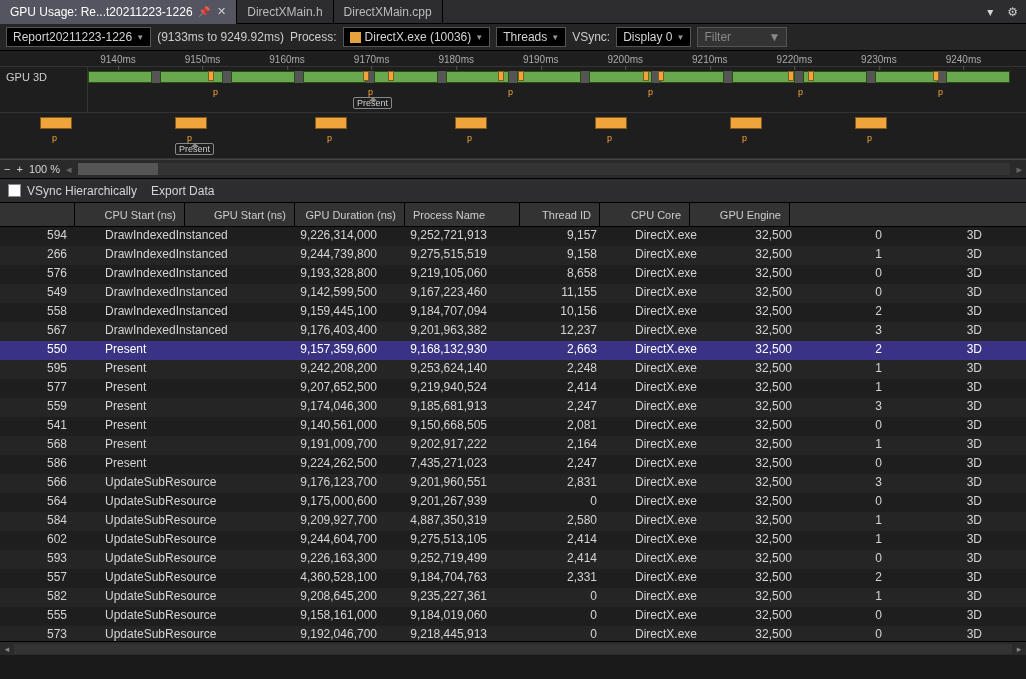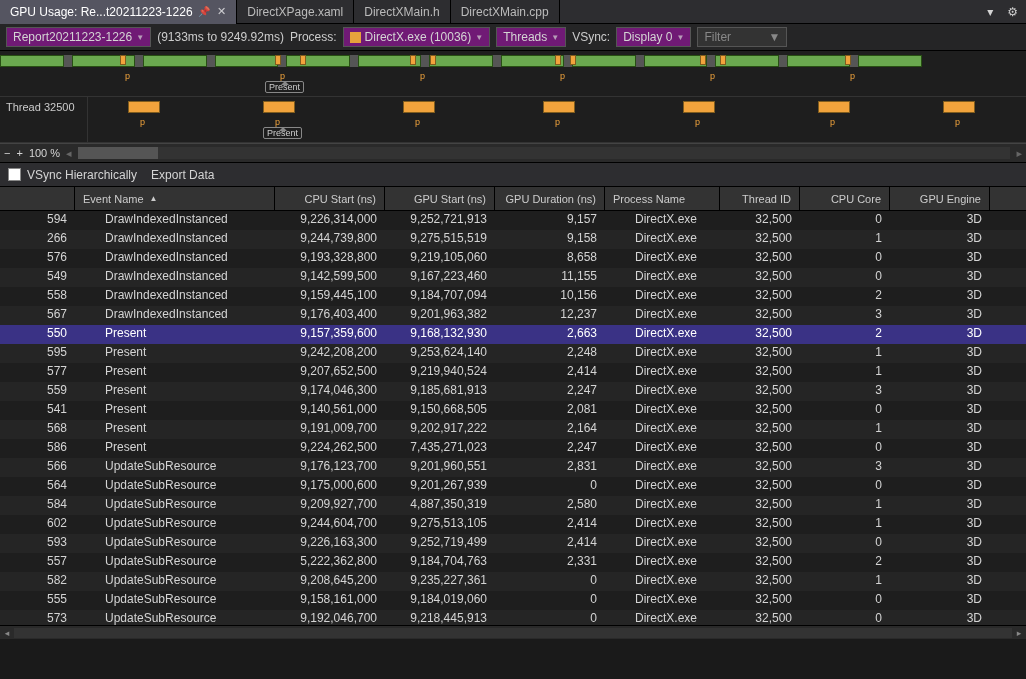--- a/index.html
+++ b/index.html
@@ -5,21 +5,21 @@
 html,body{margin:0;padding:0;background:#1a1a1a;color:#d4d4d4;font-family:"Segoe UI",Arial,sans-serif;font-size:12px;overflow:hidden;width:1026px;height:679px}
 *{box-sizing:border-box}
 .tabbar{display:flex;align-items:center;background:#2d2d30;height:24px;border-bottom:1px solid #000}
 .tab{padding:0 10px;height:24px;display:flex;align-items:center;gap:6px;color:#bbb;border-right:1px solid #000;cursor:pointer;white-space:nowrap}
 .tab.active{background:#555561;color:#fff}
 .tab .x{font-size:11px;opacity:.7}
 .tab .pin{font-size:10px;opacity:.8}
 .spacer{flex:1}
 .gear{padding:0 8px;color:#ccc}
 .toolbar{display:flex;align-items:center;background:#252526;height:27px;border-bottom:1px solid #000;padding:0 6px;gap:6px}
-.btn{background:#701a75;border:1px solid #555;padding:1px 6px;display:flex;align-items:center;gap:4px;color:#d4d4d4;cursor:pointer;height:20px}
+.btn{background:#000000;border:1px solid #555;padding:1px 6px;display:flex;align-items:center;gap:4px;color:#d4d4d4;cursor:pointer;height:20px}
 .btn .dd{font-size:8px;opacity:.7}
 .lbl{color:#ccc}
 .process-ico{width:11px;height:11px;background:#e6a23c;display:inline-block}
 .filter{background:#333;border:1px solid #555;padding:1px 6px;width:90px;height:20px;display:flex;align-items:center;justify-content:space-between;color:#888}
 .timeline{background:#1e1e1e;position:relative}
 .ruler{height:16px;position:relative;border-bottom:1px solid #333}
 .tick{position:absolute;top:3px;font-size:10px;color:#aaa;transform:translateX(-50%)}
 .tick::before{content:"";position:absolute;left:50%;top:12px;width:1px;height:4px;background:#555}
 .lane{display:flex;border-bottom:1px solid #333}
 .lane-lbl{width:88px;padding:4px 6px;color:#ccc;font-size:11px;border-right:1px solid #333;display:flex;align-items:flex-start}
@@ -63,21 +63,20 @@
 </head>
 <body>
 
 <div class="tabbar">
   <div class="tab active">
     <span>GPU Usage: Re...t20211223-1226</span>
     <span class="pin">📌</span>
     <span class="x">✕</span>
   </div>
   <div id="other-tabs" style="display:flex">
-      <div class="tab">DirectXPage.xaml</div>
       <div class="tab">DirectXMain.h</div>
       <div class="tab">DirectXMain.cpp</div>
     </div>
   <div class="spacer"></div>
   <span style="padding:0 6px">▾</span>
   <span class="gear">⚙</span>
 </div>
 
 <div class="toolbar">
   <div class="btn">
@@ -100,21 +99,35 @@
     <span>Display 0</span>
       <span class="dd">▼</span>
   </div>
   <div class="filter">
     <span>Filter</span>
       <span class="dd">▼</span>
   </div>
 </div>
 
 <div class="timeline">
+  <div class="ruler" id="ruler">
+      <span class="tick" style="left: 118px;">9140ms</span>
+      <span class="tick" style="left: 202.545px;">9150ms</span>
+      <span class="tick" style="left: 287.091px;">9160ms</span>
+      <span class="tick" style="left: 371.636px;">9170ms</span>
+      <span class="tick" style="left: 456.182px;">9180ms</span>
+      <span class="tick" style="left: 540.727px;">9190ms</span>
+      <span class="tick" style="left: 625.273px;">9200ms</span>
+      <span class="tick" style="left: 709.818px;">9210ms</span>
+      <span class="tick" style="left: 794.364px;">9220ms</span>
+      <span class="tick" style="left: 878.909px;">9230ms</span>
+      <span class="tick" style="left: 963.455px;">9240ms</span>
+    </div>
   <div class="lane">
+    <div class="lane-lbl">GPU 3D</div>
     <div class="lane-body" id="gpu-lane">
         <div class="bar-green" style="left: 0px; width: 63.5385px;"></div>
         <div class="bar-grey" style="left: 63.5385px; width: 8px;"></div>
         <div class="bar-green" style="left: 71.5385px; width: 63.5385px;"></div>
         <div class="bar-grey" style="left: 135.077px; width: 8px;"></div>
         <div class="bar-green" style="left: 143.077px; width: 63.5385px;"></div>
         <div class="bar-grey" style="left: 206.615px; width: 8px;"></div>
         <div class="bar-green" style="left: 214.615px; width: 63.5385px;"></div>
         <div class="bar-grey" style="left: 278.154px; width: 8px;"></div>
         <div class="bar-green" style="left: 286.154px; width: 63.5385px;"></div>
@@ -147,21 +160,20 @@
         <span class="plabel" style="left: 125px;">p</span>
         <span class="plabel" style="left: 280px;">p</span>
         <span class="plabel" style="left: 420px;">p</span>
         <span class="plabel" style="left: 560px;">p</span>
         <span class="plabel" style="left: 710px;">p</span>
         <span class="plabel" style="left: 850px;">p</span>
         <div class="present-tag" style="left: 265px; top: 30px;">Present</div>
       </div>
   </div>
   <div class="lane">
-    <div class="lane-lbl">Thread 32500</div>
     <div class="lane-body" id="thread-lane">
         <div class="bar-orange" style="left: 40px; top: 4px; width: 32px; height: 12px;"></div>
         <span class="plabel" style="left: 52px;">p</span>
         <div class="bar-orange" style="left: 175px; top: 4px; width: 32px; height: 12px;"></div>
         <span class="plabel" style="left: 187px;">p</span>
         <div class="bar-orange" style="left: 315px; top: 4px; width: 32px; height: 12px;"></div>
         <span class="plabel" style="left: 327px;">p</span>
         <div class="bar-orange" style="left: 455px; top: 4px; width: 32px; height: 12px;"></div>
         <span class="plabel" style="left: 467px;">p</span>
         <div class="bar-orange" style="left: 595px; top: 4px; width: 32px; height: 12px;"></div>
@@ -190,24 +202,20 @@
   <span style="display:flex;align-items:center;gap:6px">
     <span class="chk"></span>
     <span>VSync Hierarchically</span>
   </span>
   <span>Export Data</span>
 </div>
 
 <div class="grid" style="height:438px;overflow:hidden">
   <div class="ghead">
     <div class="gh c0 r"></div>
-    <div class="gh c1">
-        <span>Event Name</span>
-        <span class="sarrow">▲</span>
-      </div>
     <div class="gh c2 r">CPU Start (ns)</div>
     <div class="gh c3 r">GPU Start (ns)</div>
     <div class="gh c4 r">GPU Duration (ns)</div>
     <div class="gh c5">Process Name</div>
     <div class="gh c6 r">Thread ID</div>
     <div class="gh c7 r">CPU Core</div>
     <div class="gh c8 r">GPU Engine</div>
   </div>
   <div id="grid-body">
       <div class="grow">
@@ -404,21 +412,21 @@
         <div class="gc c3 r">9,252,719,499</div>
         <div class="gc c4 r">2,414</div>
         <div class="gc c5" style="padding-left:30px">DirectX.exe</div>
         <div class="gc c6 r">32,500</div>
         <div class="gc c7 r">0</div>
         <div class="gc c8 r">3D</div>
       </div>
       <div class="grow">
         <div class="gc c0 r">557</div>
         <div class="gc c1" style="padding-left:30px">UpdateSubResource</div>
-        <div class="gc c2 r">5,222,362,800</div>
+        <div class="gc c2 r">4,360,528,100</div>
         <div class="gc c3 r">9,184,704,763</div>
         <div class="gc c4 r">2,331</div>
         <div class="gc c5" style="padding-left:30px">DirectX.exe</div>
         <div class="gc c6 r">32,500</div>
         <div class="gc c7 r">2</div>
         <div class="gc c8 r">3D</div>
       </div>
       <div class="grow">
         <div class="gc c0 r">582</div>
         <div class="gc c1" style="padding-left:30px">UpdateSubResource</div>

